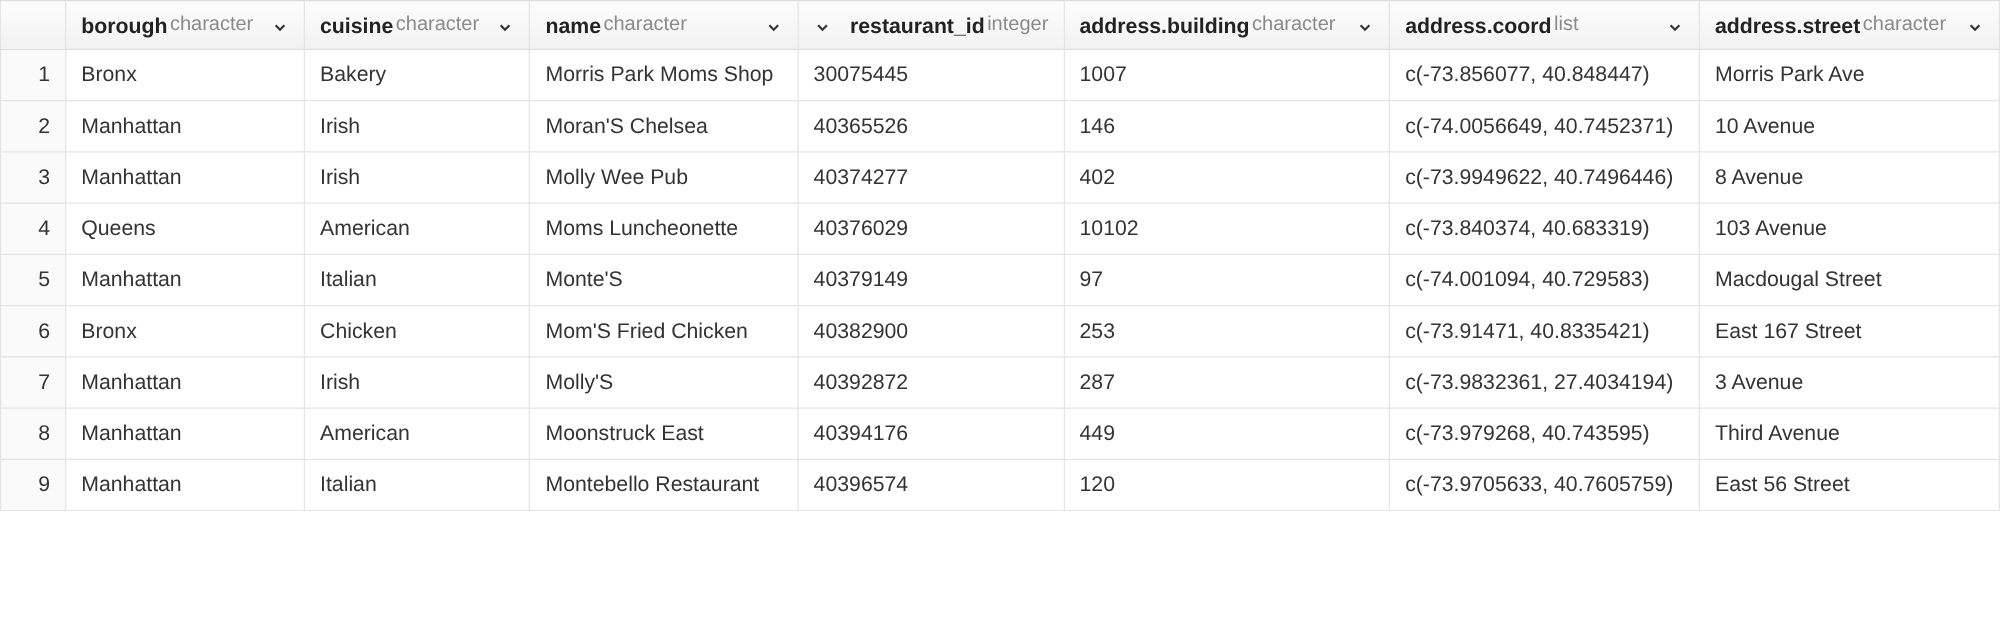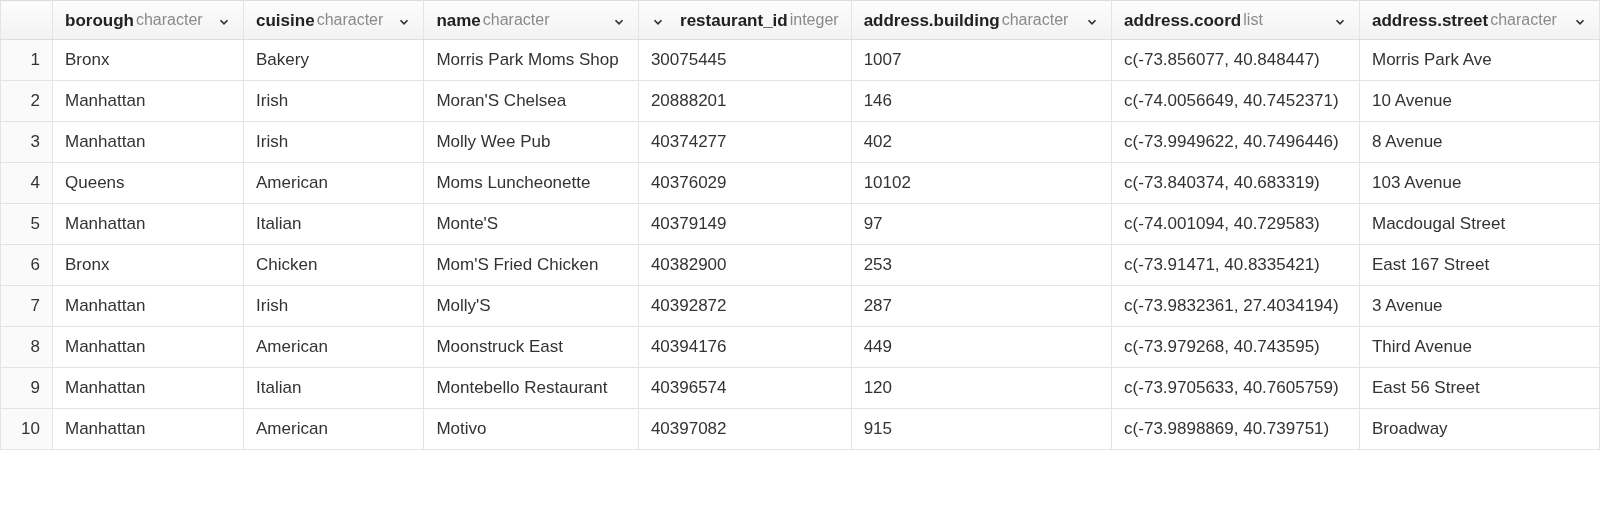--- a/index.html
+++ b/index.html
@@ -236,21 +236,21 @@
         <div class="td num">30075445</div>
         <div class="td">1007</div>
         <div class="td">c(-73.856077, 40.848447)</div>
         <div class="td">Morris Park Ave</div>
       </div>
       <div class="tr">
         <div class="td rownum">2</div>
         <div class="td">Manhattan</div>
         <div class="td">Irish</div>
         <div class="td">Moran'S Chelsea</div>
-        <div class="td num">20888201</div>
+        <div class="td num">40365526</div>
         <div class="td">146</div>
         <div class="td">c(-74.0056649, 40.7452371)</div>
         <div class="td">10 Avenue</div>
       </div>
       <div class="tr">
         <div class="td rownum">3</div>
         <div class="td">Manhattan</div>
         <div class="td">Irish</div>
         <div class="td">Molly Wee Pub</div>
         <div class="td num">40374277</div>
@@ -311,24 +311,14 @@
       <div class="tr">
         <div class="td rownum">9</div>
         <div class="td">Manhattan</div>
         <div class="td">Italian</div>
         <div class="td">Montebello Restaurant</div>
         <div class="td num">40396574</div>
         <div class="td">120</div>
         <div class="td">c(-73.9705633, 40.7605759)</div>
         <div class="td">East   56 Street</div>
       </div>
-      <div class="tr">
-        <div class="td rownum">10</div>
-        <div class="td">Manhattan</div>
-        <div class="td">American</div>
-        <div class="td">Motivo</div>
-        <div class="td num">40397082</div>
-        <div class="td">915</div>
-        <div class="td">c(-73.9898869, 40.739751)</div>
-        <div class="td">Broadway</div>
-      </div>
     </div>
 </div>
 
 </body></html>

